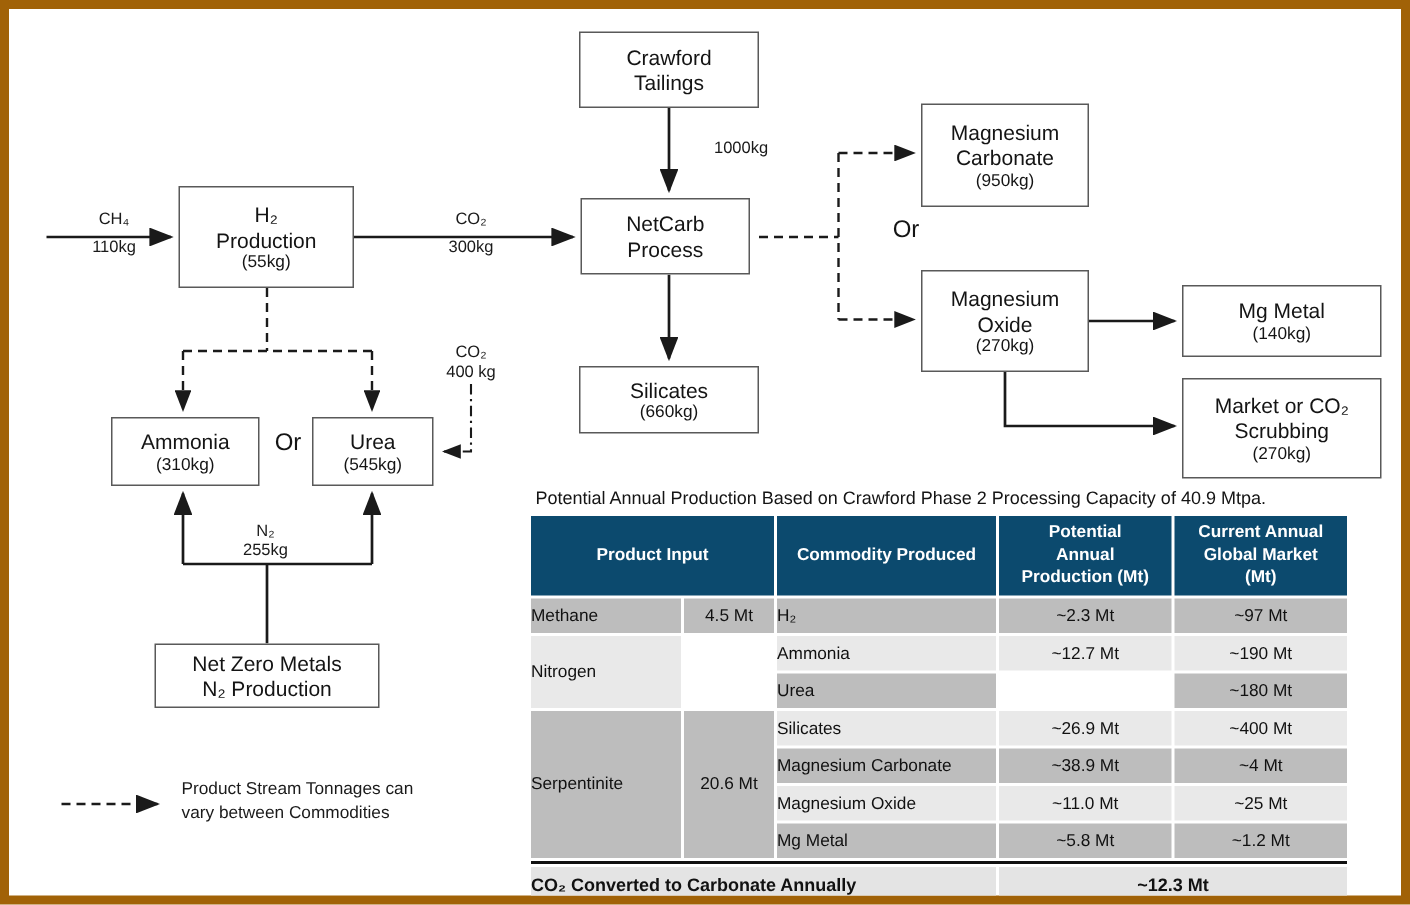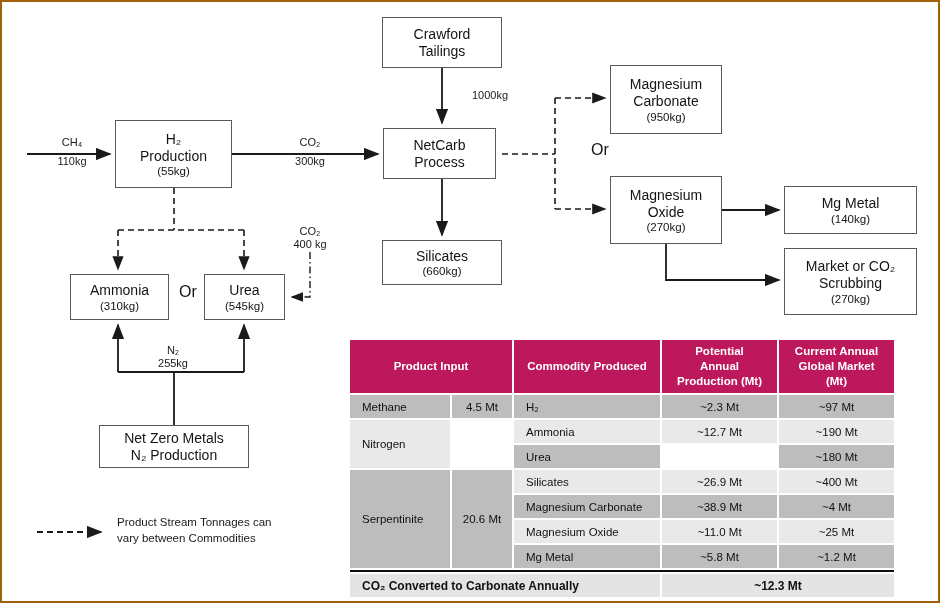--- a/index.html
+++ b/index.html
@@ -1,19 +1,19 @@
 <!DOCTYPE html>
 <html><head>
 <meta charset="utf-8">
 <style>
   * { margin:0; padding:0; box-sizing:border-box; }
   body { background:#fff; font-family:"Liberation Sans","DejaVu Sans",sans-serif; }
   #canvas {
     position:relative; width:940px; height:603px; background:#ffffff;
-    border:2px solid #a16207; overflow:hidden;
+    border:6px solid #a16207; overflow:hidden;
   }
   #connectors { position:absolute; left:0; top:0; width:940px; height:603px; }
 
   .dbox {
     position:absolute; background:#fff; border:1.5px solid #595959;
     display:flex; flex-direction:column; align-items:center; justify-content:center;
     text-align:center; color:#141414;
   }
   .dbox-title { font-size:14px; line-height:1.2; white-space:pre-line; }
   .dbox-sub   { font-size:11.5px; margin-top:1px; }
@@ -35,26 +35,26 @@
   .table-title { position:absolute; font-size:12px; color:#141414; white-space:nowrap; }
   .tg {
     position:absolute; left:348px; top:338px;
     display:grid;
     grid-template-columns:100px 60px 146px 115px 115px;
     grid-template-rows:53px repeat(7,23px) 2px 23px;
     gap:2px;
   }
   .tcell { display:flex; align-items:center; font-size:11.5px; color:#111; }
   .th {
-    background:#be185d; color:#fff; font-weight:bold;
+    background:#0c4a6e; color:#fff; font-weight:bold;
     justify-content:center; text-align:center; white-space:pre-line; line-height:1.3;
   }
   .row-m { background:#bdbdbd; }
   .row-l { background:#e9e9e9; }
-  .cell-left { padding-left:12px; }
+  .cell-left { padding-left:0; }
   .cell-center { justify-content:center; }
   .divider { grid-column:1/6; grid-row:9; background:#111; }
   .tfoot { background:#e4e4e4; font-weight:bold; font-size:12px; }
 </style>
 </head>
 <body>
 
 <div id="canvas">
 
   <svg id="connectors" viewBox="0 0 940 603">
@@ -146,20 +146,21 @@
   <div class="flabel" style="left:308px;top:223px">CO₂</div>
   <div class="flabel" style="left:308px;top:236px">400 kg</div>
   <div class="flabel" style="left:171px;top:342px">N₂</div>
   <div class="flabel" style="left:171px;top:355px">255kg</div>
   <div class="or-label" style="left:186px;top:281px">Or</div>
   <div class="or-label" style="left:598px;top:139px">Or</div>
 
   <div class="legend-text" style="left:115px;top:512px">Product Stream Tonnages can
 vary between Commodities</div>
 
+  <div class="table-title" style="left:351px;top:319px">Potential Annual Production Based on Crawford Phase 2 Processing Capacity of 40.9 Mtpa.</div>
 
   <div class="tg">
     <div class="tcell th" style="grid-column:1/3;grid-row:1">Product Input</div>
     <div class="tcell th" style="grid-column:3;grid-row:1">Commodity Produced</div>
     <div class="tcell th" style="grid-column:4;grid-row:1">Potential
 Annual
 Production (Mt)</div>
     <div class="tcell th" style="grid-column:5;grid-row:1">Current Annual
 Global Market
 (Mt)</div>

